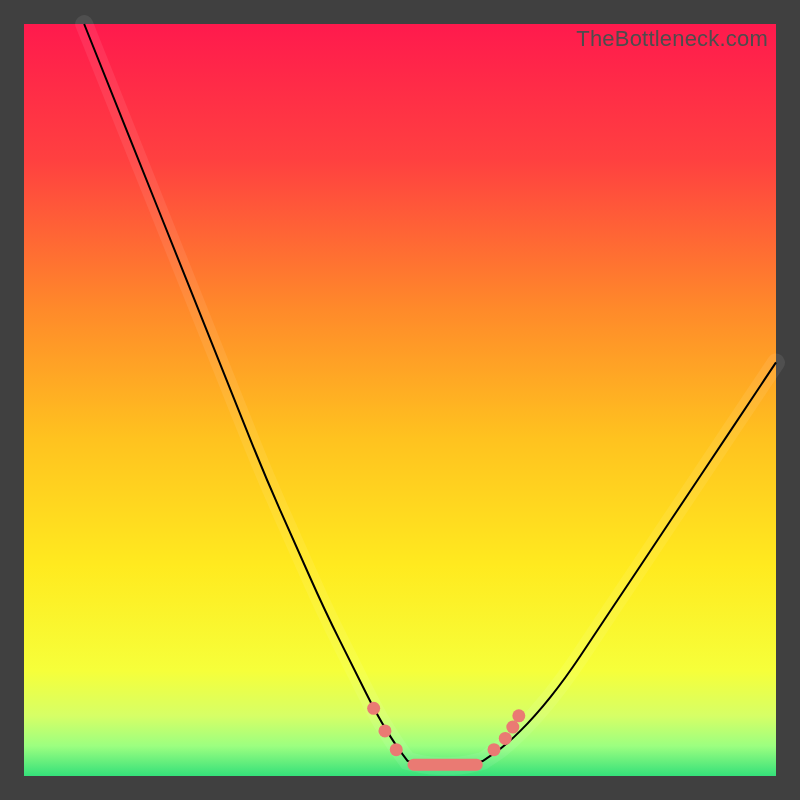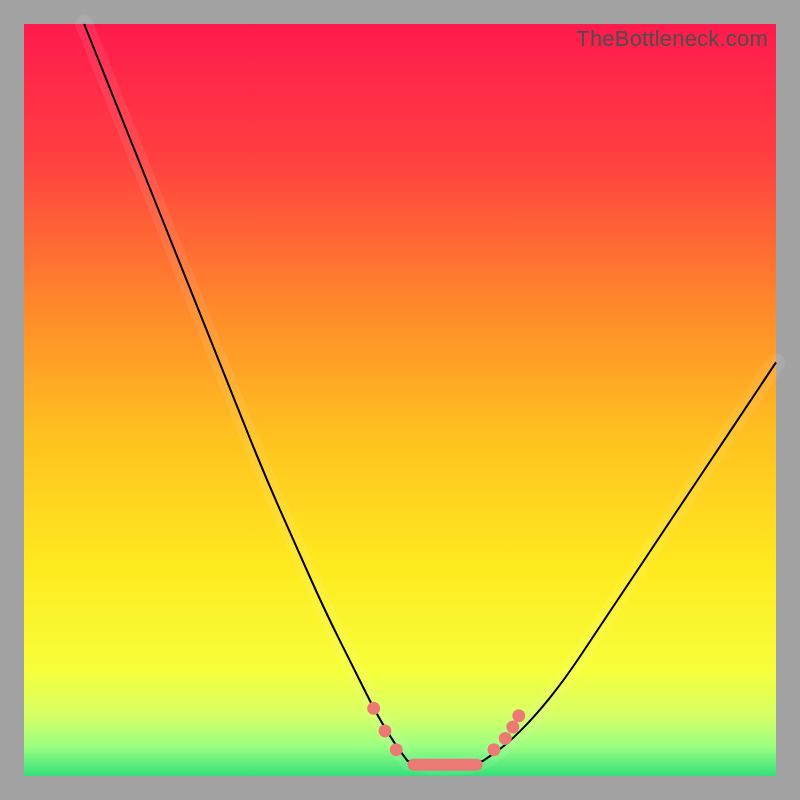--- a/index.html
+++ b/index.html
@@ -10,21 +10,21 @@
     overflow: hidden;
     background: #000;
     font-family: Arial, Helvetica, sans-serif;
   }
   .frame {
     position: absolute;
     top: 0;
     left: 0;
     width: 800px;
     height: 800px;
-    background: #a3a3a3;
+    background: #404040;
   }
   .plot-area {
     position: absolute;
     top: 24px;
     left: 24px;
     width: 752px;
     height: 752px;
     
   }
   .watermark {

